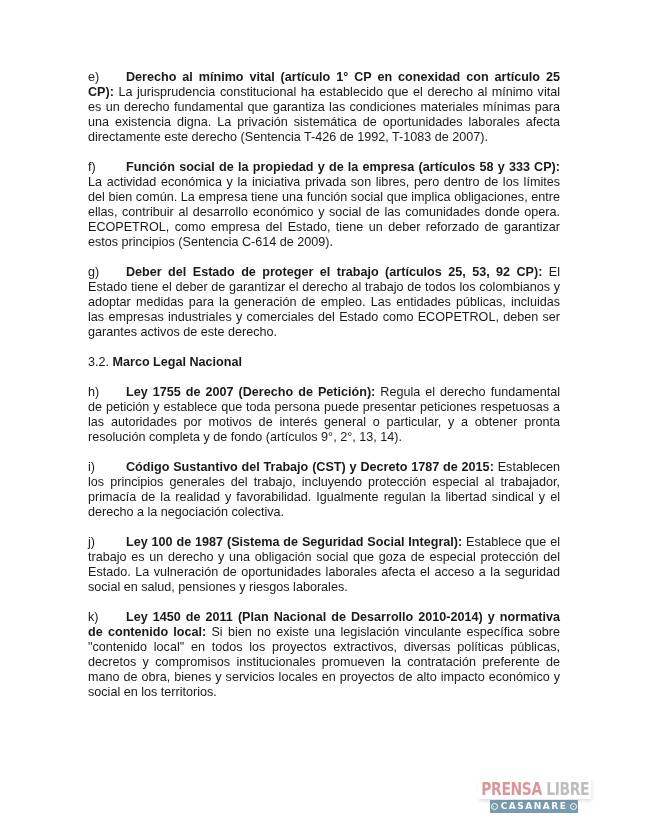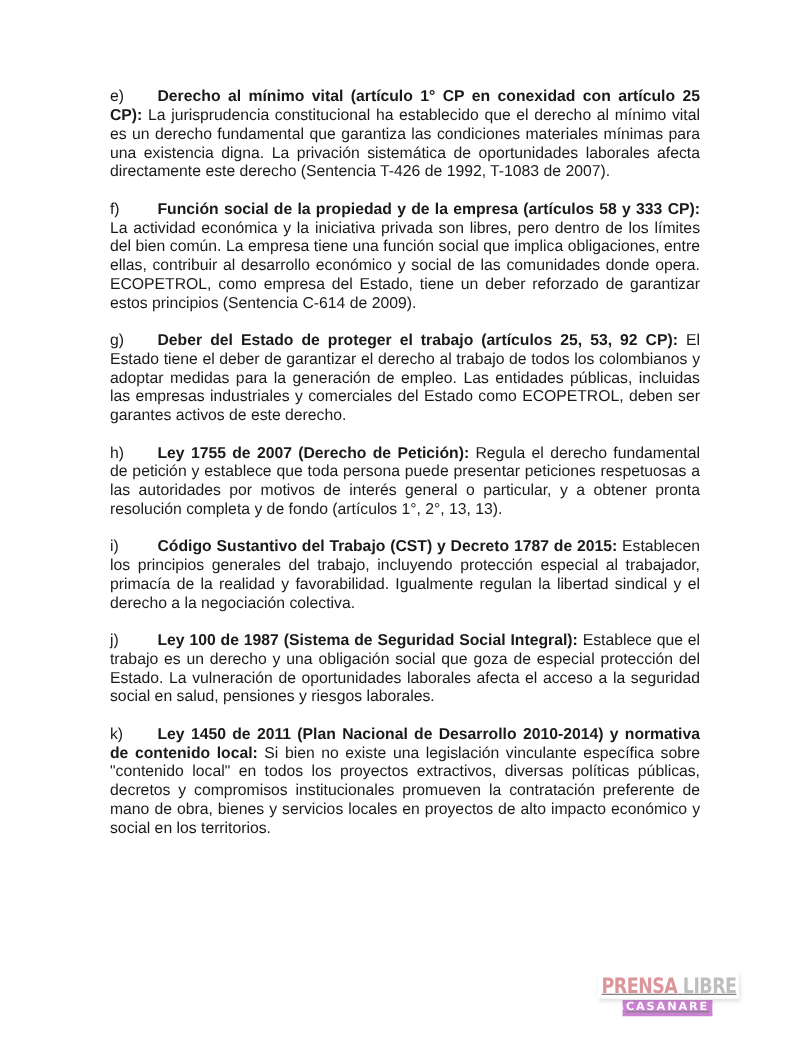--- a/index.html
+++ b/index.html
@@ -36,42 +36,41 @@
     }
     .section {
       margin: 0 0 15px 0;
     }
     .watermark {
       position: absolute;
       left: 478px;
       top: 778px;
       width: 112px;
       opacity: 0.55;
-      text-decoration: underline;
     }
     .wm-top {
       background: #ffffff;
       box-shadow: 1px 2px 4px rgba(0,0,0,0.25);
       padding: 1px 4px 0 4px;
       font-family: "DejaVu Sans", sans-serif;
       font-weight: bold;
       font-size: 17px;
       letter-spacing: -0.5px;
       line-height: 20px;
       transform: scaleX(0.82);
       transform-origin: left center;
       white-space: nowrap;
       width: 130px;
     }
     .wm-top .red { color: #c0404a; }
     .wm-top .grey { color: #8a8a8a; }
     .wm-bottom {
       margin: 1px auto 0 auto;
-      width: 72px;
-      background: #a21caf;
+      width: 88px;
+      background: #0c4a6e;
       color: #ffffff;
       font-family: "DejaVu Sans", sans-serif;
       font-weight: bold;
       font-size: 9px;
       letter-spacing: 1.5px;
       line-height: 13px;
       display: flex;
       align-items: center;
       justify-content: center;
       gap: 3px;
@@ -105,23 +104,27 @@
   </p>
 
   <p class="para">
     <span class="lbl">f)</span><b>Función social de la propiedad y de la empresa (artículos 58 y 333 CP):</b><span> La actividad económica y la iniciativa privada son libres, pero dentro de los límites del bien común. La empresa tiene una función social que implica obligaciones, entre ellas, contribuir al desarrollo económico y social de las comunidades donde opera. ECOPETROL, como empresa del Estado, tiene un deber reforzado de garantizar estos principios (Sentencia C-614 de 2009).</span>
   </p>
 
   <p class="para">
     <span class="lbl">g)</span><b>Deber del Estado de proteger el trabajo (artículos 25, 53, 92 CP):</b><span> El Estado tiene el deber de garantizar el derecho al trabajo de todos los colombianos y adoptar medidas para la generación de empleo. Las entidades públicas, incluidas las empresas industriales y comerciales del Estado como ECOPETROL, deben ser garantes activos de este derecho.</span>
   </p>
 
+  <p class="section">
+    <span>3.2.</span>
+    <b>Marco Legal Nacional</b>
+  </p>
 
   <p class="para">
-    <span class="lbl">h)</span><b>Ley 1755 de 2007 (Derecho de Petición):</b><span> Regula el derecho fundamental de petición y establece que toda persona puede presentar peticiones respetuosas a las autoridades por motivos de interés general o particular, y a obtener pronta resolución completa y de fondo (artículos 1°, 2°, 13, 13).</span>
+    <span class="lbl">h)</span><b>Ley 1755 de 2007 (Derecho de Petición):</b><span> Regula el derecho fundamental de petición y establece que toda persona puede presentar peticiones respetuosas a las autoridades por motivos de interés general o particular, y a obtener pronta resolución completa y de fondo (artículos 9°, 2°, 13, 14).</span>
   </p>
 
   <p class="para">
     <span class="lbl">i)</span><b>Código Sustantivo del Trabajo (CST) y Decreto 1787 de 2015:</b><span> Establecen los principios generales del trabajo, incluyendo protección especial al trabajador, primacía de la realidad y favorabilidad. Igualmente regulan la libertad sindical y el derecho a la negociación colectiva.</span>
   </p>
 
   <p class="para">
     <span class="lbl">j)</span><b>Ley 100 de 1987 (Sistema de Seguridad Social Integral):</b><span> Establece que el trabajo es un derecho y una obligación social que goza de especial protección del Estado. La vulneración de oportunidades laborales afecta el acceso a la seguridad social en salud, pensiones y riesgos laborales.</span>
   </p>
 

